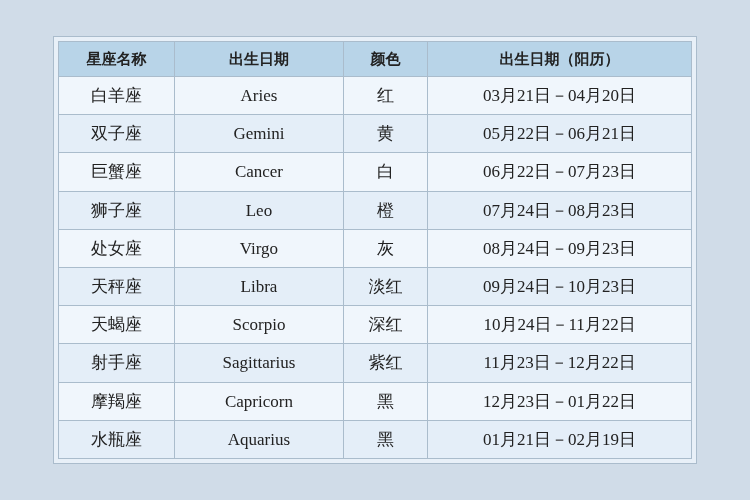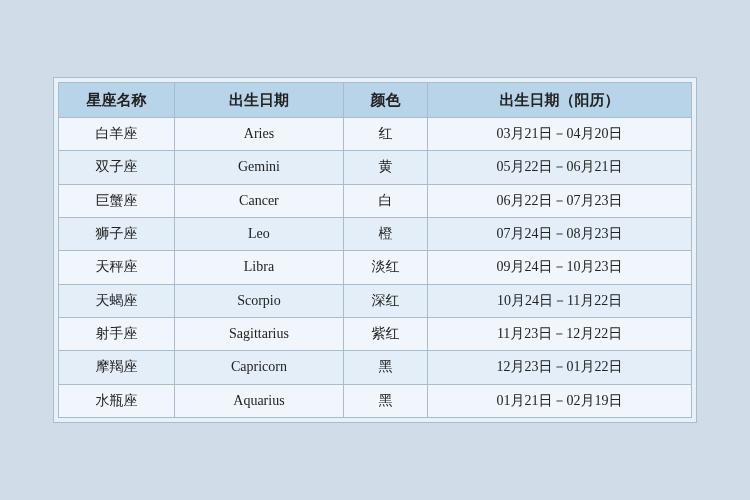--- a/index.html
+++ b/index.html
@@ -26,21 +26,21 @@
 
     table {
       border-collapse: collapse;
       width: 634px;
     }
 
     th, td {
       border: 1px solid #aabccc;
       padding: 5px 8px;
       text-align: center;
-      font-size: 14px;
+      font-size: 17px;
       line-height: 1.6;
       color: #222;
     }
 
     thead tr th {
       background-color: #b8d4e8;
       font-weight: bold;
       font-size: 15px;
     }
 
@@ -89,20 +89,26 @@
           <td>白</td>
           <td>06月22日－07月23日</td>
         </tr>
         <tr>
           <td>狮子座</td>
           <td>Leo</td>
           <td>橙</td>
           <td>07月24日－08月23日</td>
         </tr>
         <tr>
+          <td>处女座</td>
+          <td>Virgo</td>
+          <td>灰</td>
+          <td>08月24日－09月23日</td>
+        </tr>
+        <tr>
           <td>天秤座</td>
           <td>Libra</td>
           <td>淡红</td>
           <td>09月24日－10月23日</td>
         </tr>
         <tr>
           <td>天蝎座</td>
           <td>Scorpio</td>
           <td>深红</td>
           <td>10月24日－11月22日</td>

